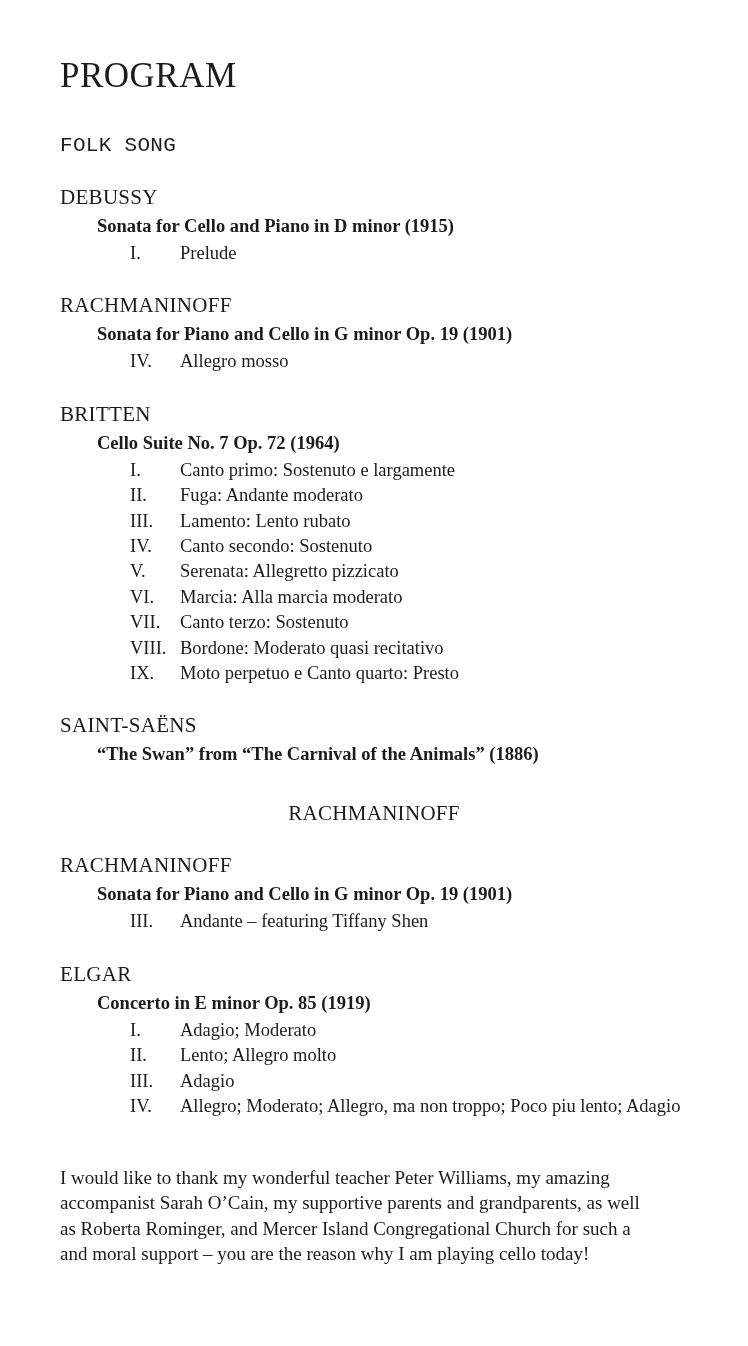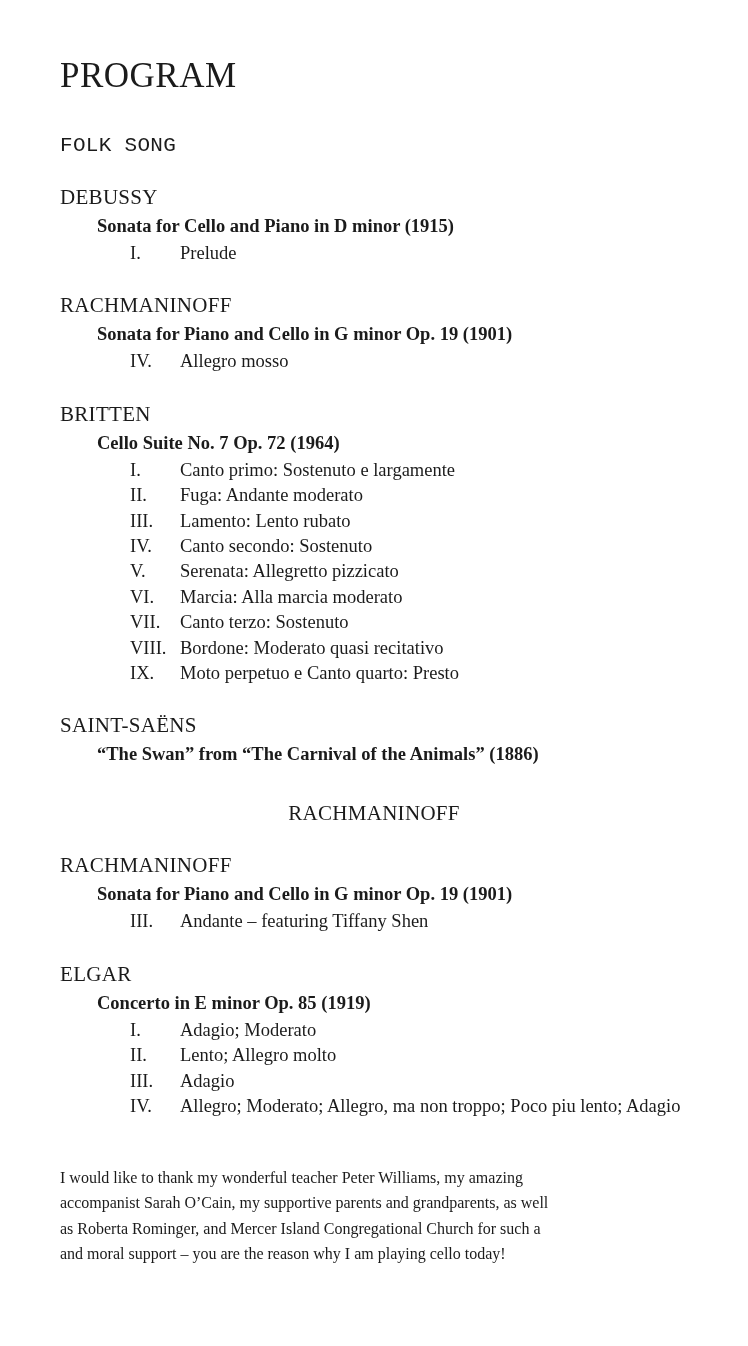--- a/index.html
+++ b/index.html
@@ -56,21 +56,21 @@
   .intermission {
     width: 628px;
     text-align: center;
     font-size: 21px;
     line-height: 25px;
     letter-spacing: 0.3px;
     margin-top: 34px;
   }
   .thanks {
     margin-top: 45px;
-    font-size: 16px;
+    font-size: 19px;
   }
   .thanks .line {
     line-height: 25.5px;
     white-space: nowrap;
   }
 </style>
 </head>
 <body style="color: rgb(27, 27, 27); background: rgb(255, 255, 255);">
 
 <div class="page">

